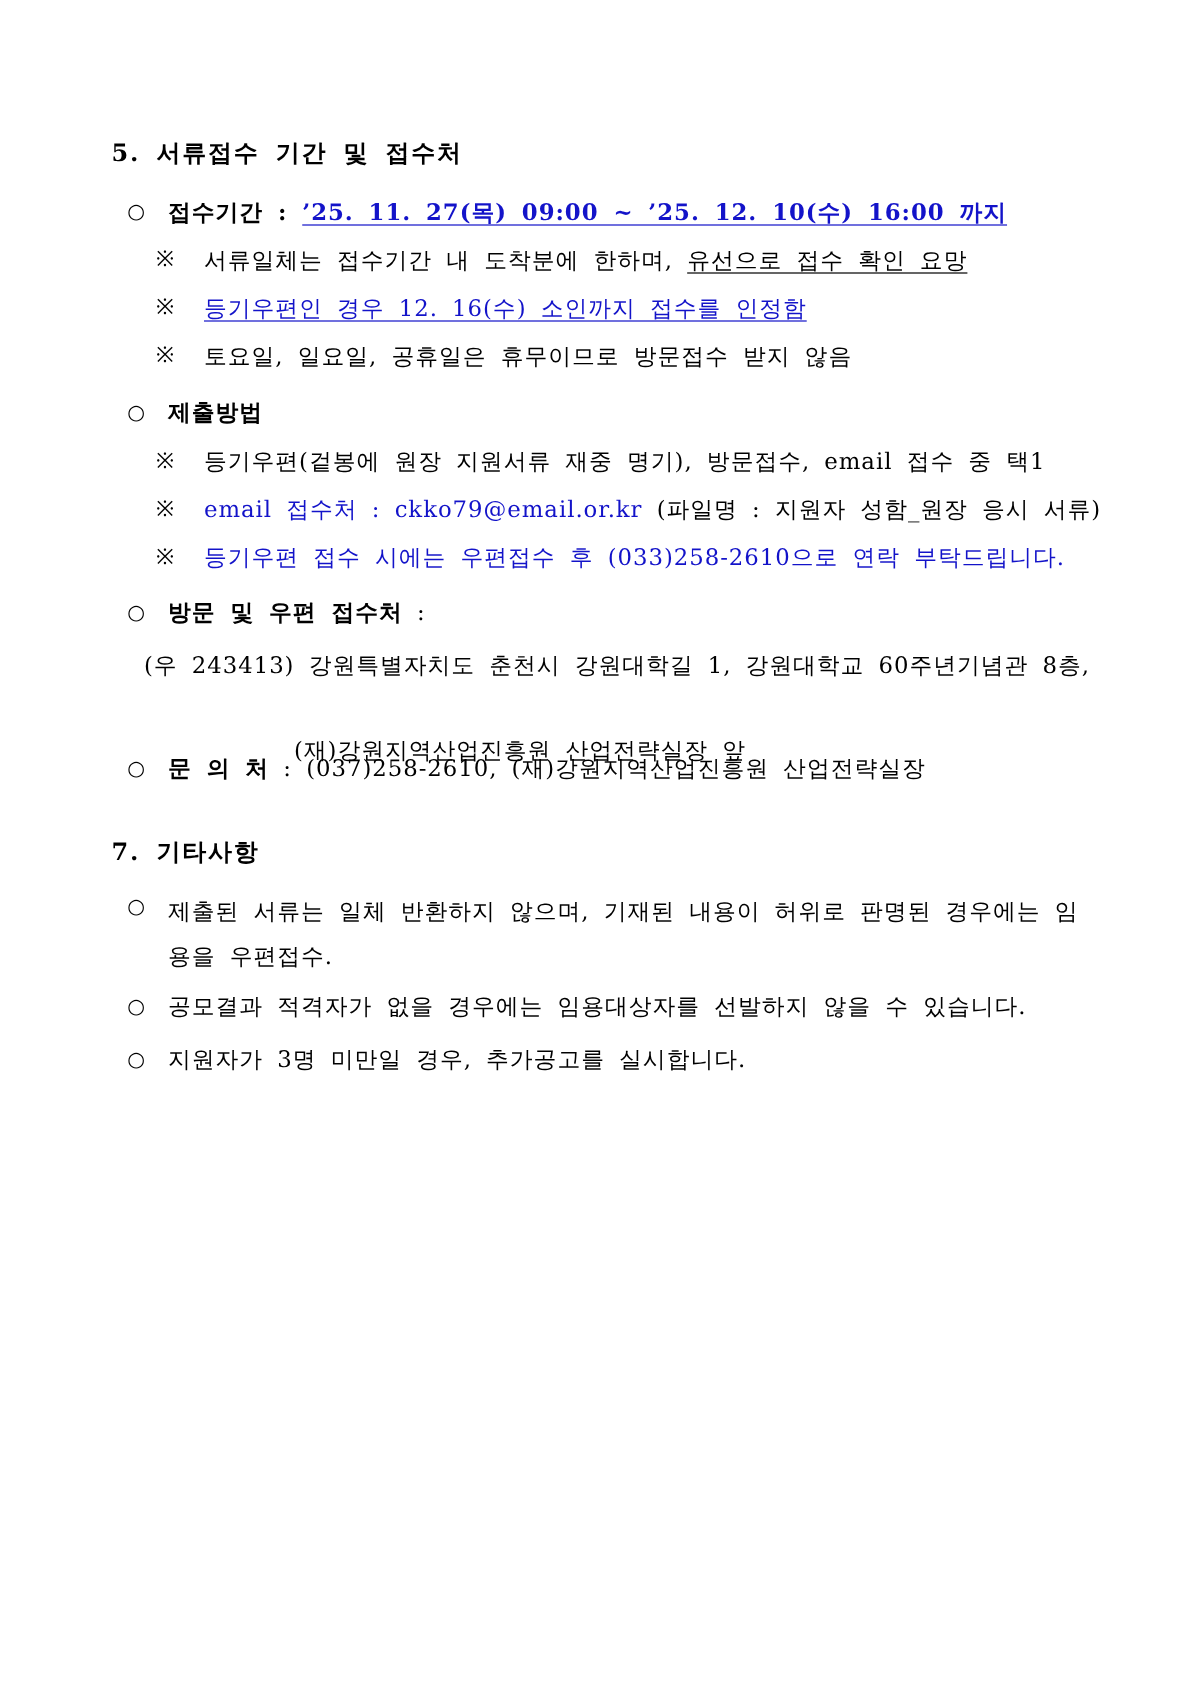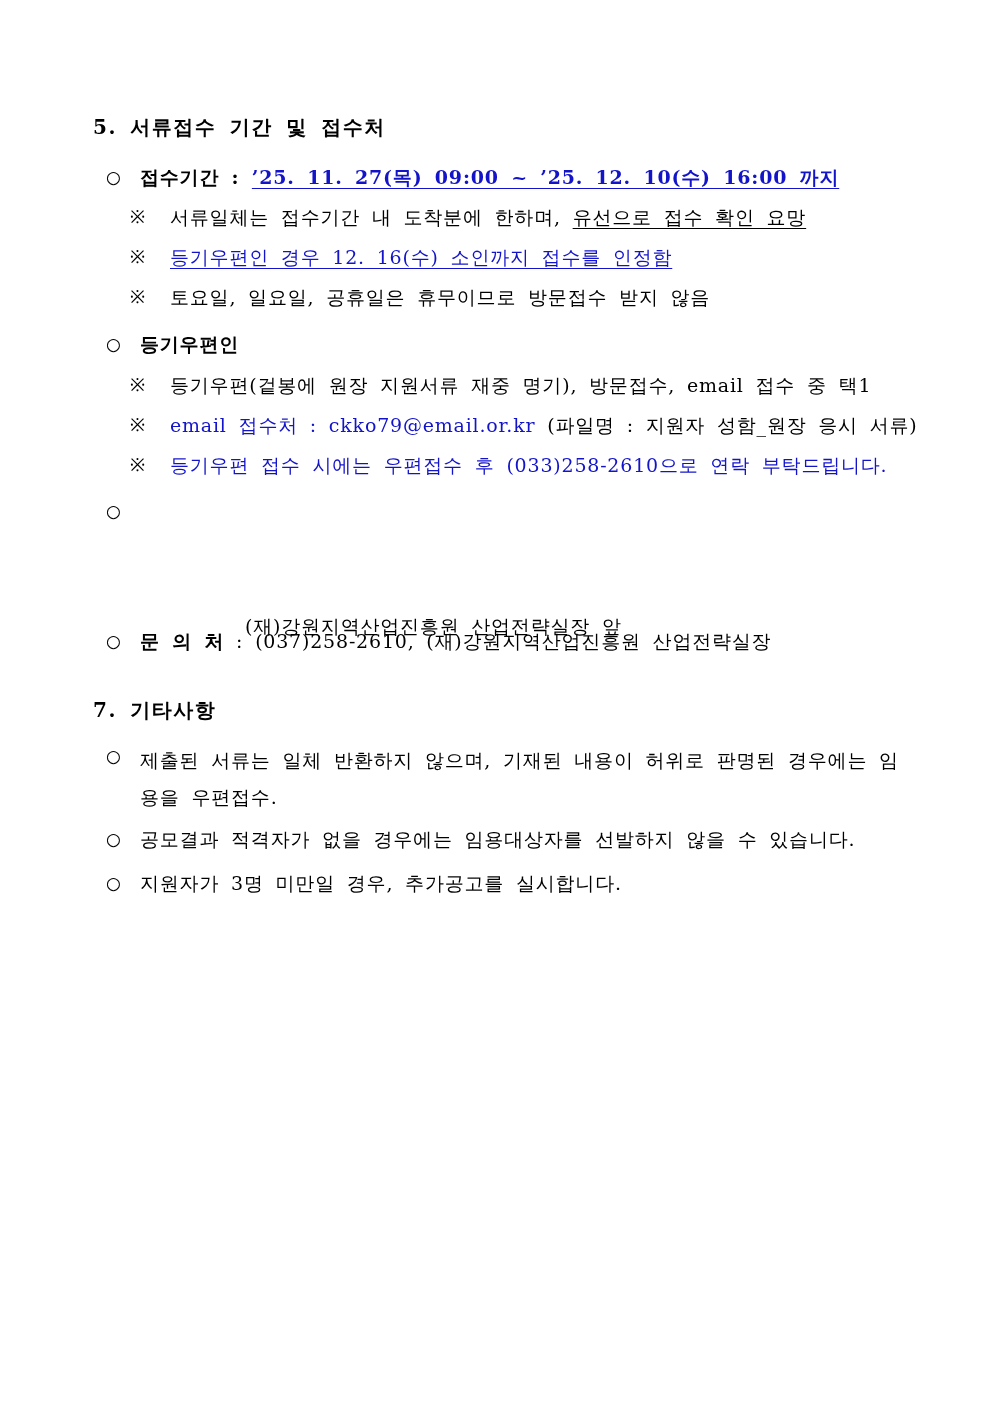--- a/index.html
+++ b/index.html
@@ -89,42 +89,44 @@
     <span class="content blue ul">등기우편인 경우 12. 16(수) 소인까지 접수를 인정함</span>
   </div>
 
   <div class="row r5">
     <span class="marker-ref">※</span>
     <span class="content">토요일, 일요일, 공휴일은 휴무이므로 방문접수 받지 않음</span>
   </div>
 
   <div class="row r6">
     <span class="marker-circle">○</span>
-    <span class="content bold">등기우편인</span>
+    <span class="content bold">제출방법</span>
   </div>
 
   <div class="row r7">
     <span class="marker-ref">※</span>
     <span class="content">등기우편(겉봉에 원장 지원서류 재중 명기), 방문접수, email 접수 중 택1</span>
   </div>
 
   <div class="row r8">
     <span class="marker-ref">※</span>
     <span class="content"><span class="blue">email 접수처 : ckko79@email.or.kr</span><span> (파일명 : 지원자 성함_원장 응시 서류)</span></span>
   </div>
 
   <div class="row r9">
     <span class="marker-ref">※</span>
     <span class="content blue">등기우편 접수 시에는 우편접수 후 (033)258-2610으로 연락 부탁드립니다.</span>
   </div>
 
   <div class="row r10">
     <span class="marker-circle">○</span>
+    <span class="content"><span class="bold">방문 및 우편 접수처</span><span> :</span></span>
   </div>
 
+  <div class="row r11">(우 243413) 강원특별자치도 춘천시 강원대학길 1, 강원대학교 60주년기념관 8층,</div>
 
   <div class="row r12">(재)강원지역산업진흥원 산업전략실장 앞</div>
 
   <div class="row r13">
     <span class="marker-circle">○</span>
     <span class="content"><span class="bold">문 의 처</span><span> : </span><span>(037)258-2610, (재)강원지역산업진흥원 산업전략실장</span></span>
   </div>
 
   <div class="row r14 heading">7. 기타사항</div>
 

